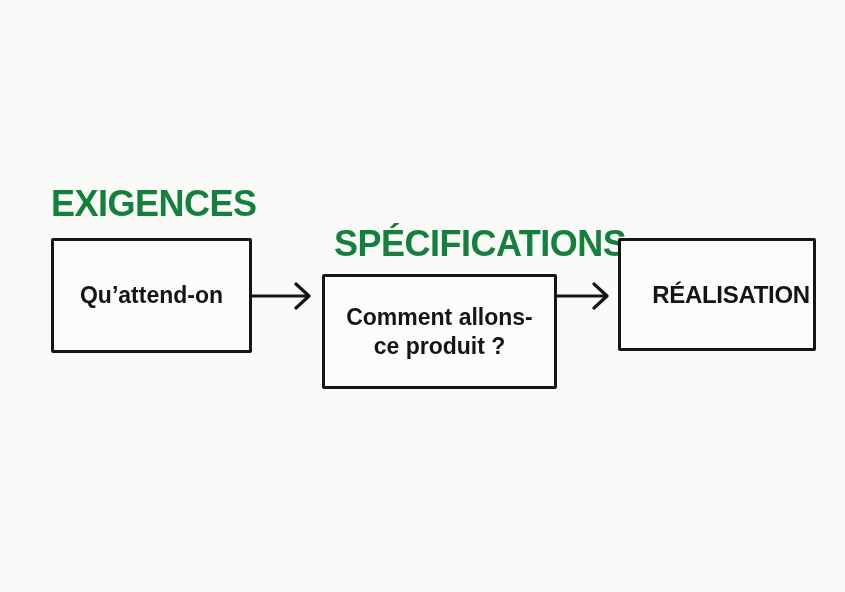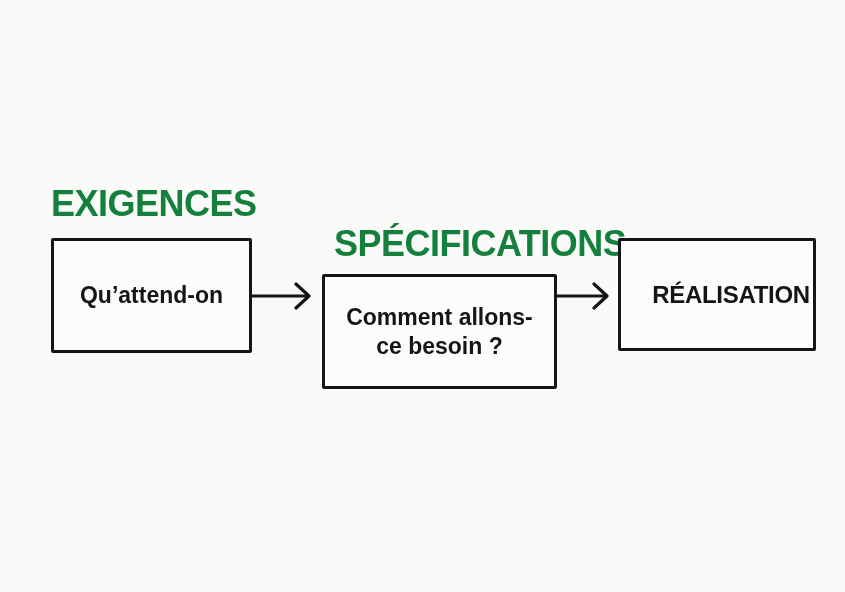--- a/index.html
+++ b/index.html
@@ -73,21 +73,21 @@
 
   <div class="arrow" style="left:251px;">
     <svg width="60" height="28" viewBox="0 0 60 28" fill="none">
       <path d="M0 14 H56" stroke="#151515" stroke-width="3.2"></path>
       <path d="M45 2 L58 14 L45 26" stroke="#151515" stroke-width="3.2" fill="none" stroke-linecap="round" stroke-linejoin="round"></path>
     </svg>
   </div>
 
   <div class="flow-box" id="box-specifications" style="left:322px; width:235px;margin-top:36px;">
     <div class="line">Comment allons-</div>
-    <div class="line">ce besoin ?</div>
+    <div class="line">ce produit ?</div>
   </div>
 
   <div class="arrow" style="left:557px;">
     <svg width="54" height="28" viewBox="0 0 54 28" fill="none">
       <path d="M0 14 H48" stroke="#151515" stroke-width="3.2"></path>
       <path d="M37 2 L50 14 L37 26" stroke="#151515" stroke-width="3.2" fill="none" stroke-linecap="round" stroke-linejoin="round"></path>
     </svg>
   </div>
 
   <div class="flow-box" id="box-realisation" style="left:618px; width:198px; height:113px;padding-left:28px;">

